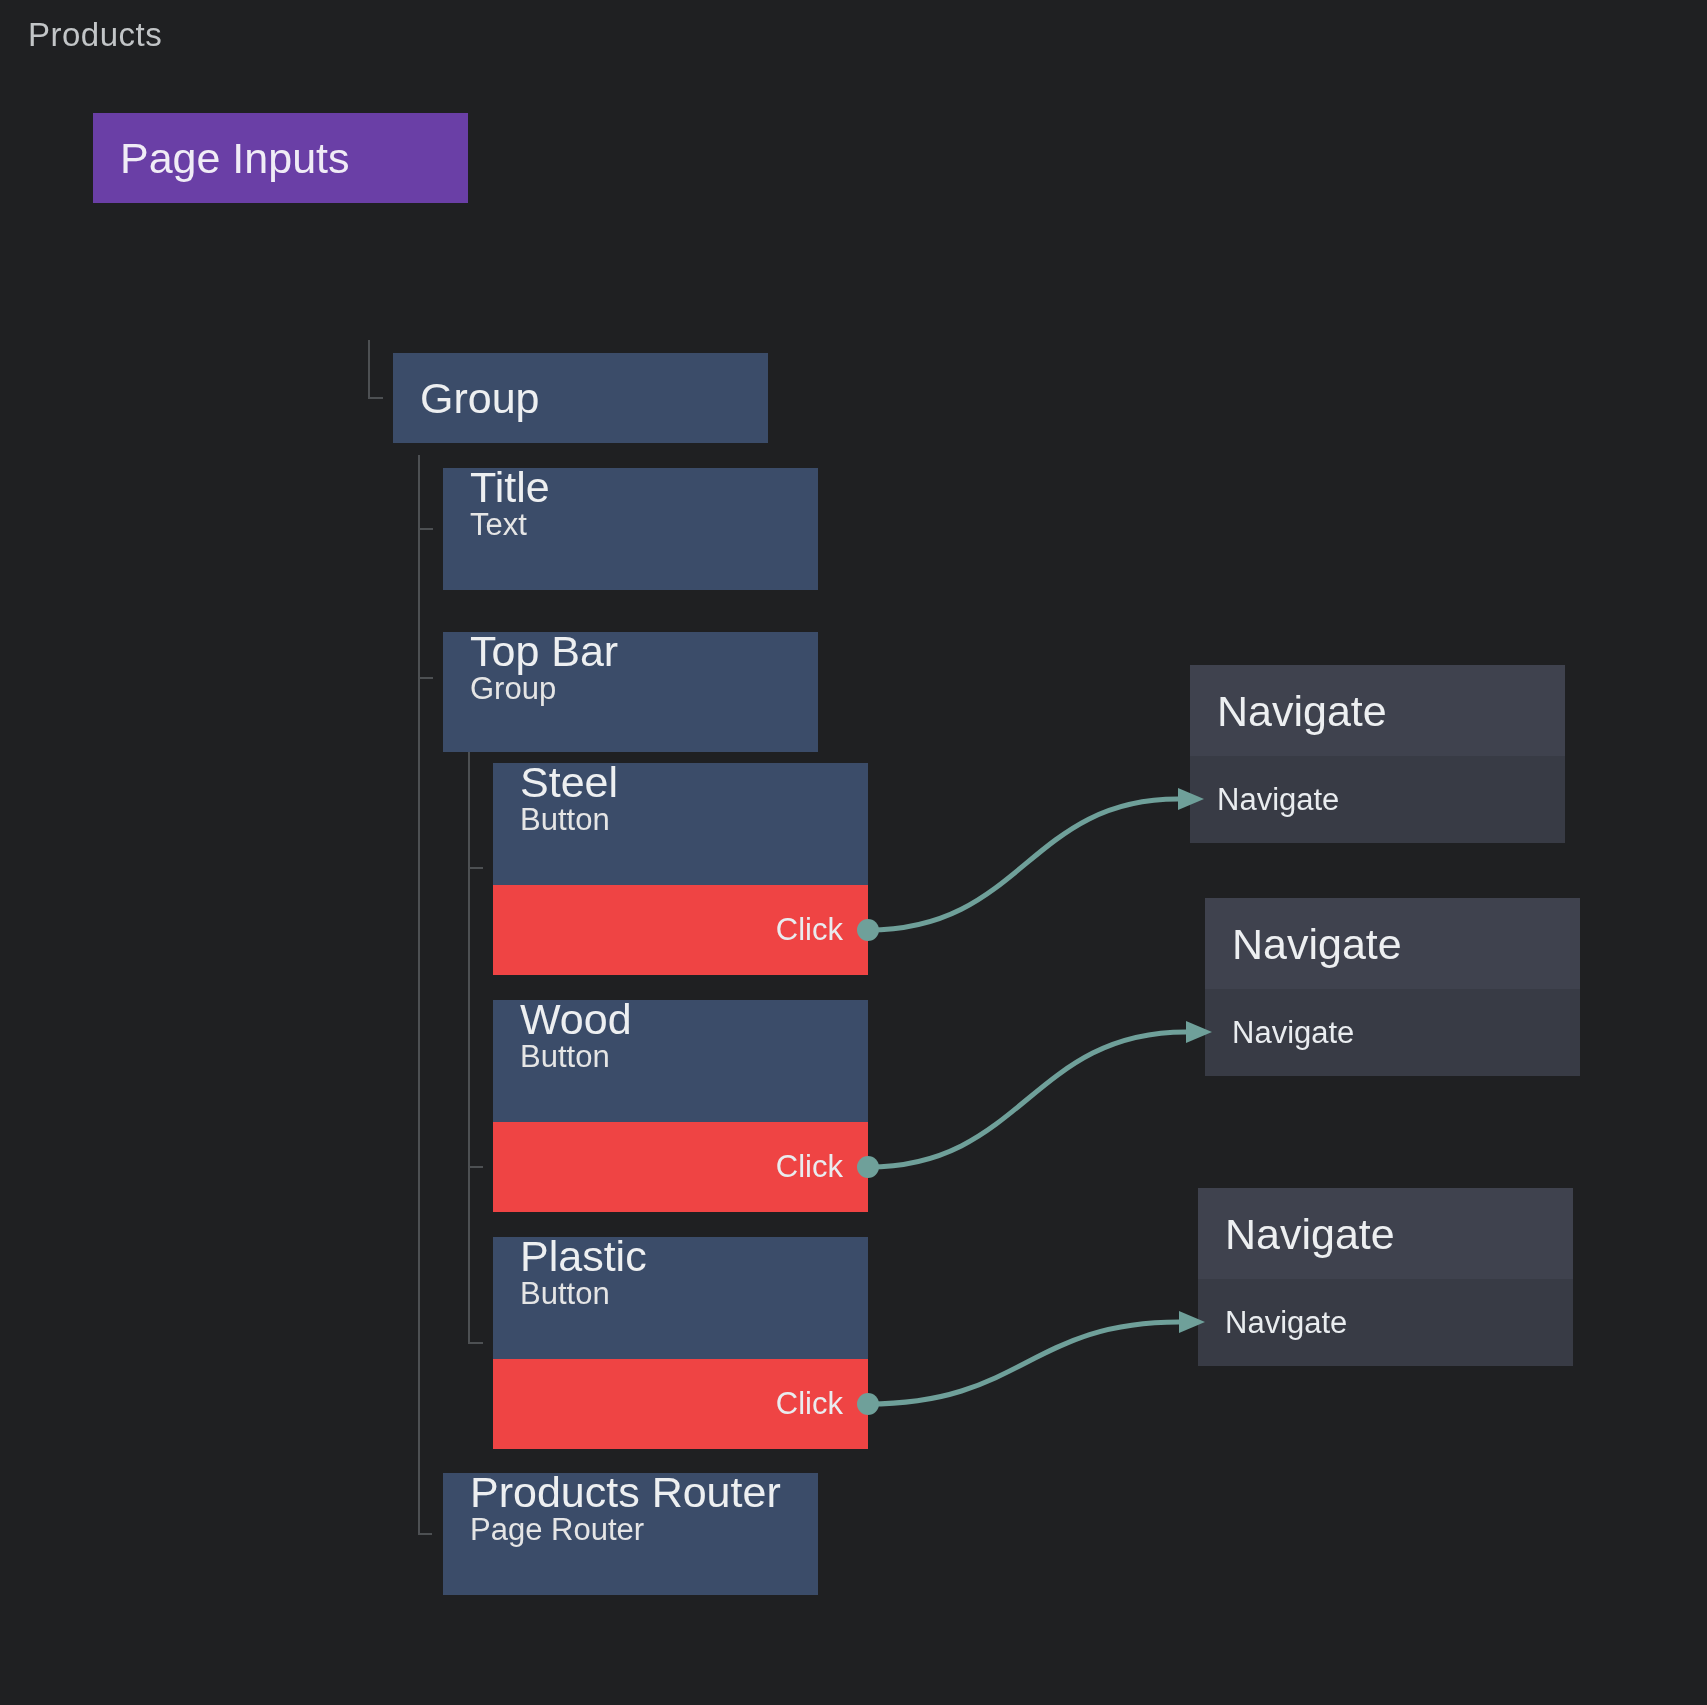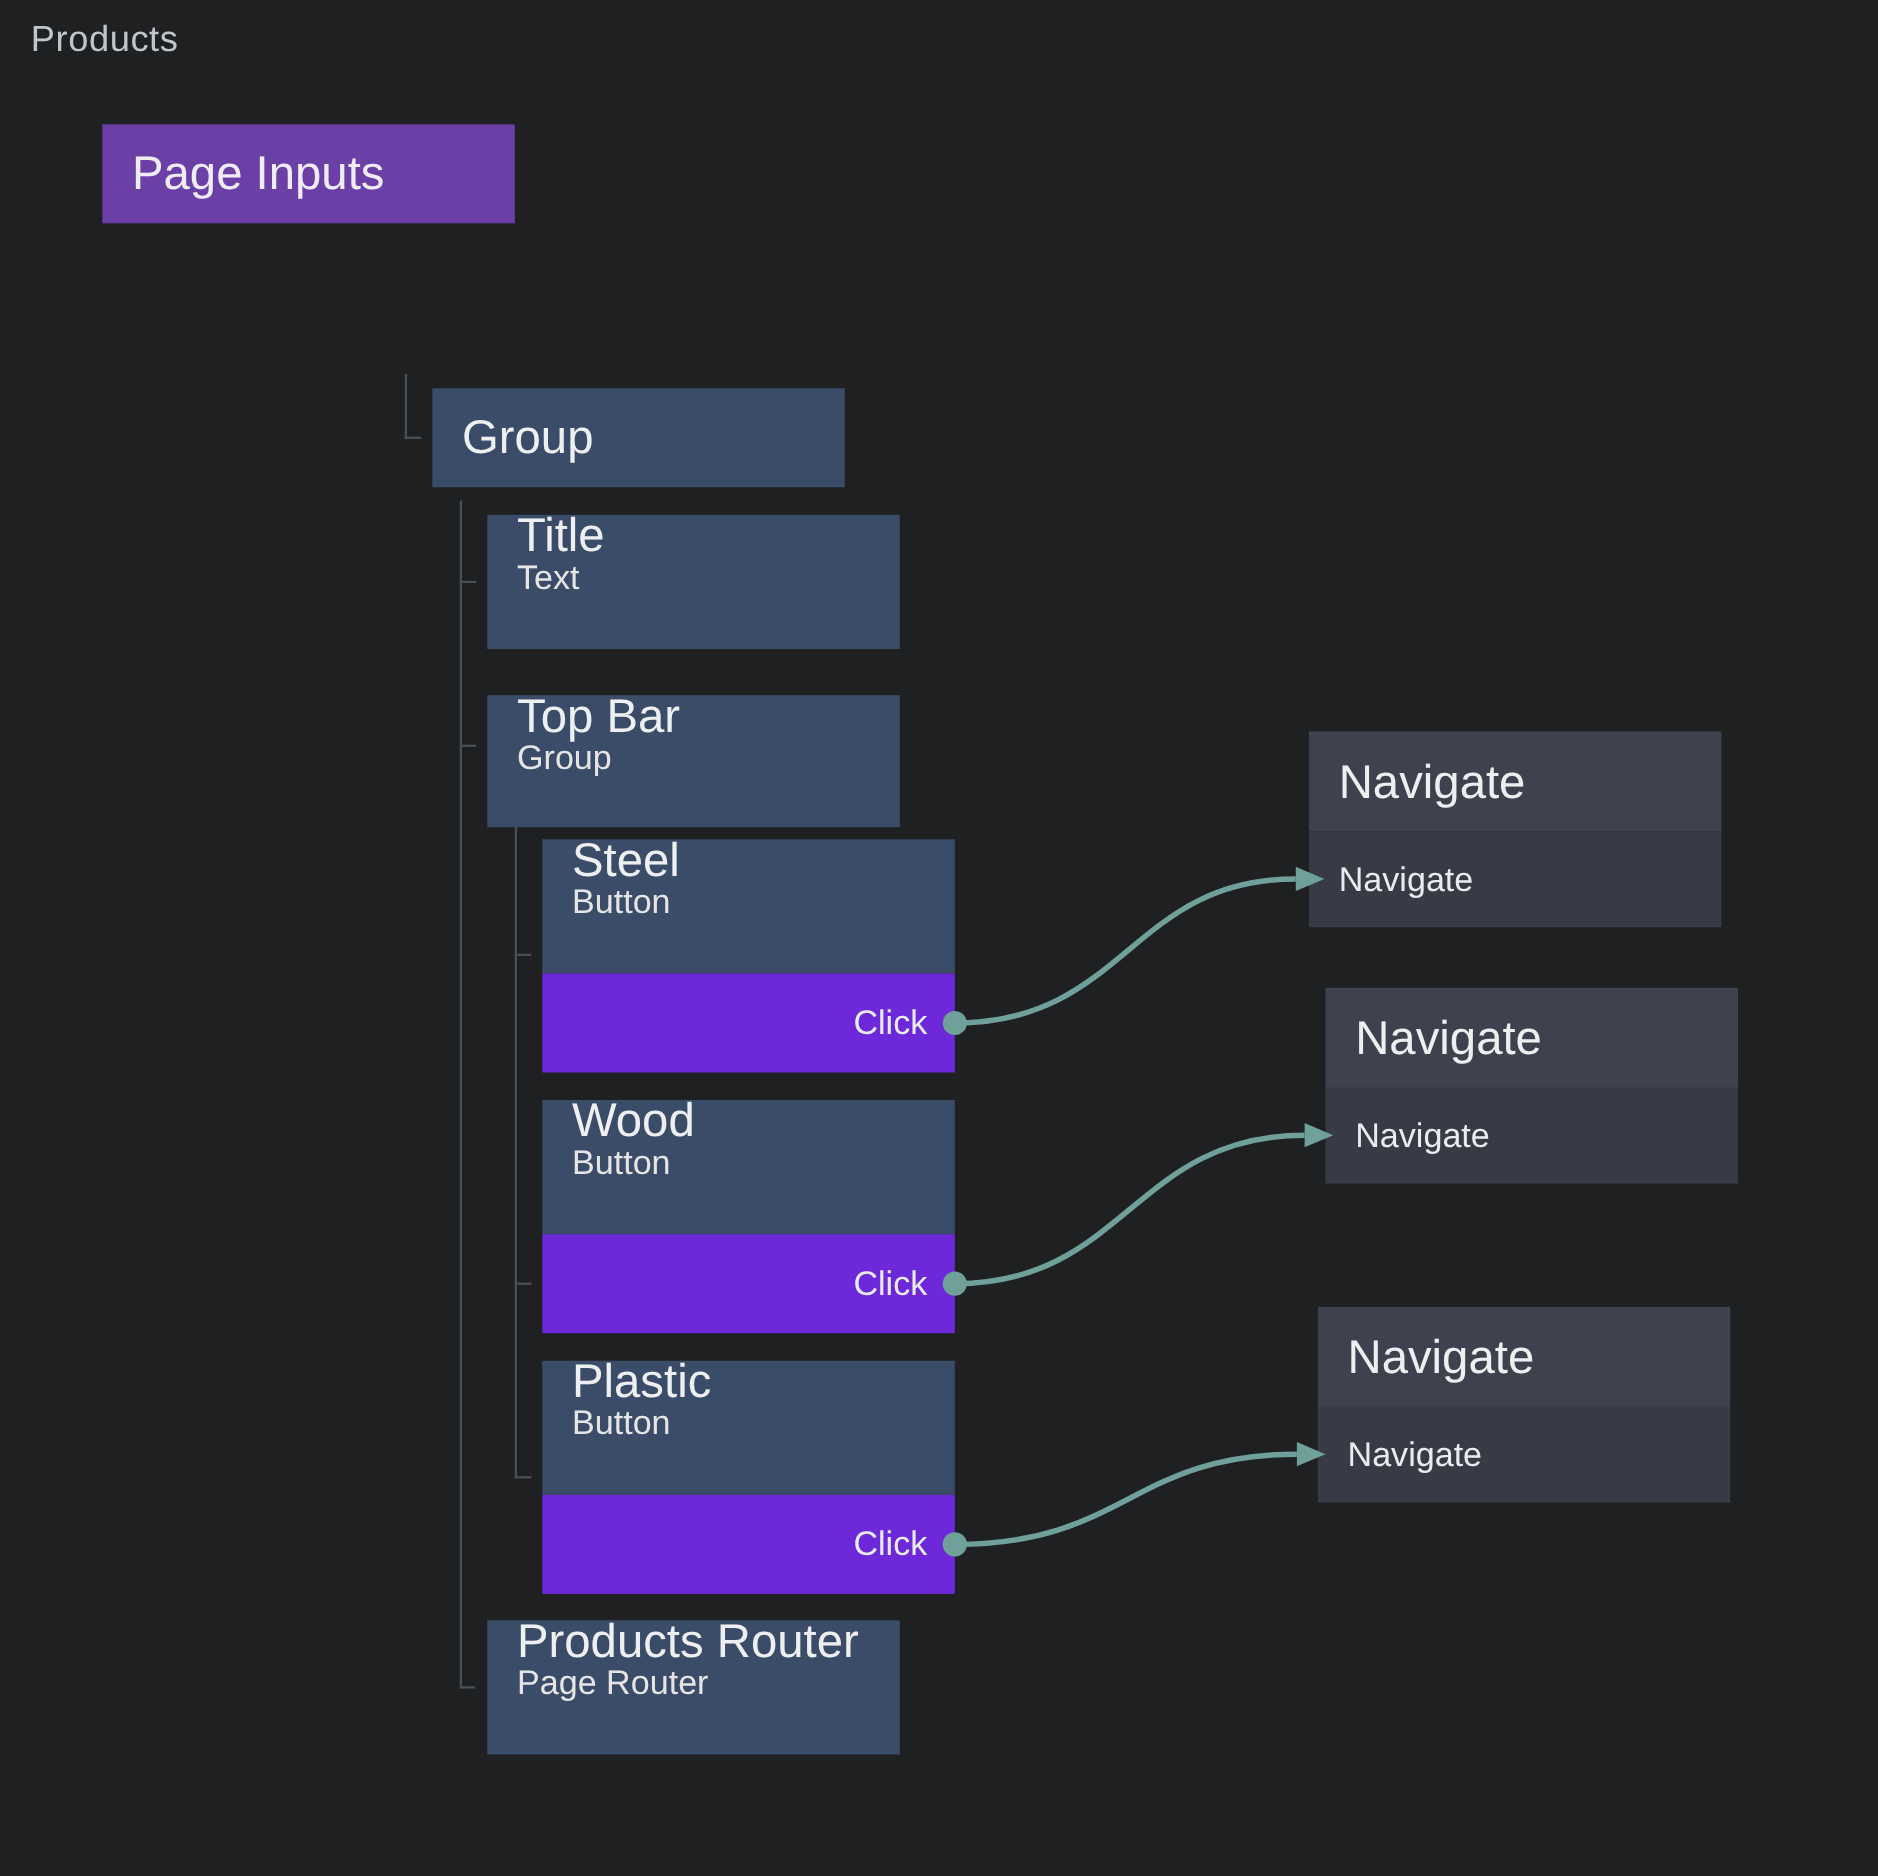--- a/index.html
+++ b/index.html
@@ -22,21 +22,21 @@
   .sec { width:100%; }
 
   .head-single { height:90px; display:flex; align-items:center; padding-left:27px; }
   .head-double {
     height:122px; display:flex; flex-direction:column;
     justify-content:flex-start; padding-left:27px;
   }
   .nav-head { height:91px; display:flex; align-items:center; padding-left:27px; }
 
   .blue  .head-single, .blue .head-double { background:#3B4C69; }
-  .blue  .port-row { background:#6d28d9; }
+  .blue  .port-row { background:#ef4444; }
   .gray  .nav-head { background:#3F424E; }
   .gray  .port-row { background:#383B45; }
   .purple .head-single { background:#6A3FA6; }
 
   .node-title { font-size:43px; line-height:38px; color:#EDEFF1; }
   .purple .node-title { color:#F0ECF6; }
   .node-sub { font-size:31px; line-height:38px; color:#e5e5e5; }
 
   .port-row {
     position:relative; height:90px;

